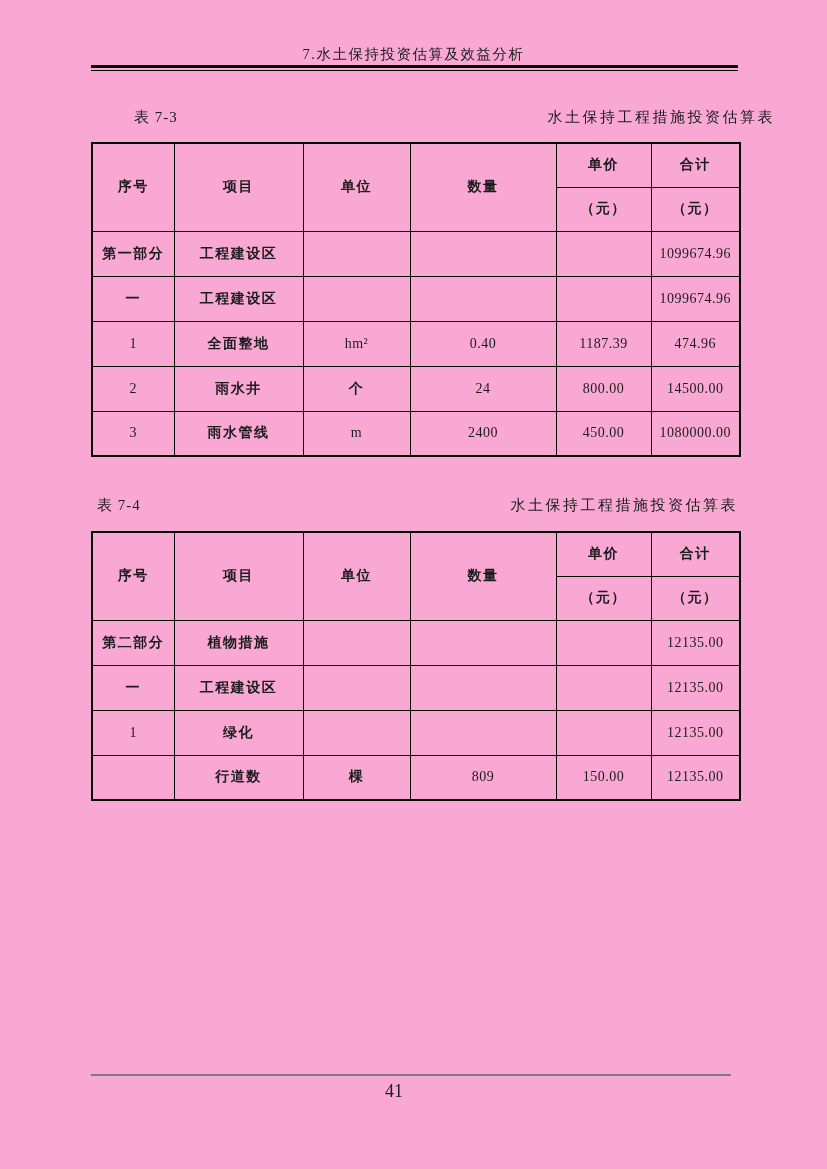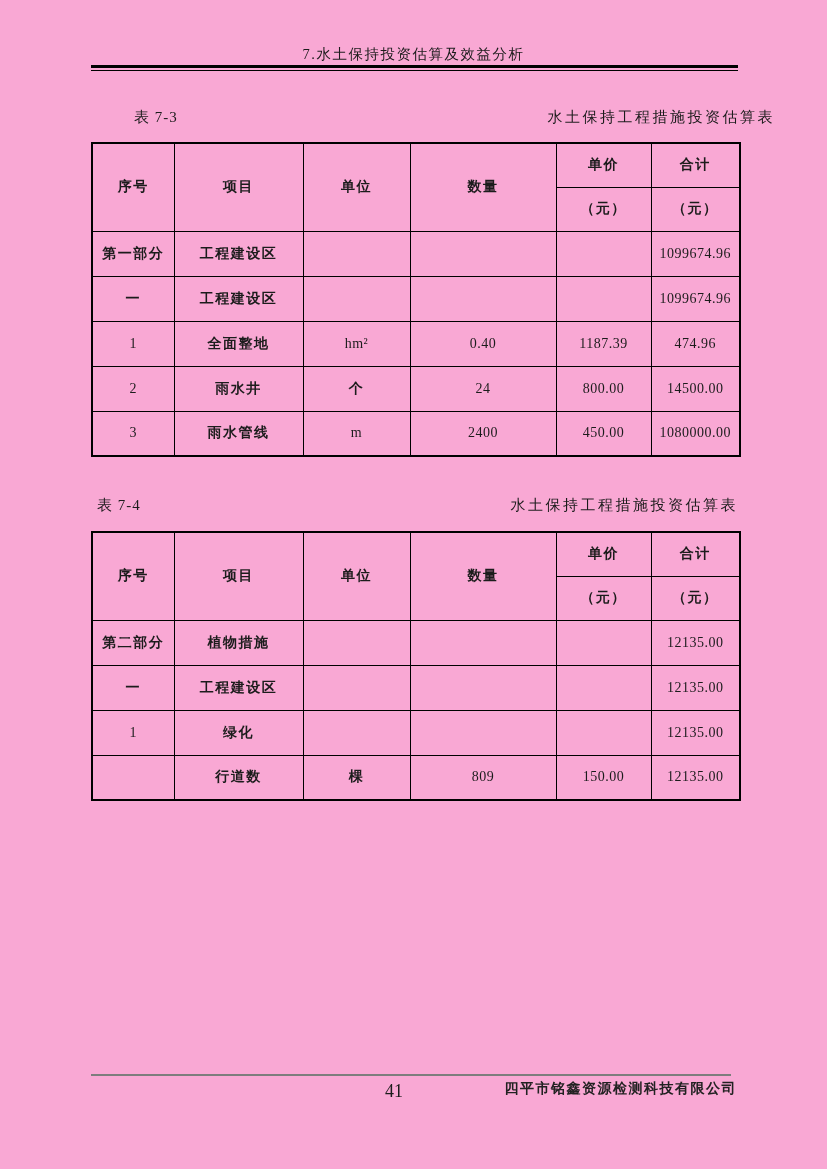--- a/index.html
+++ b/index.html
@@ -207,15 +207,14 @@
           <td>809</td>
           <td>150.00</td>
           <td>12135.00</td>
         </tr>
       </tbody>
     </table>
   </div>
 
   <div class="footer-rule"></div>
   <div class="footer-pagenum">41</div>
-  <div class="footer-company">四平市铭鑫资源检测科技有限公司</div>
 
 </div>
 
 </body></html>

